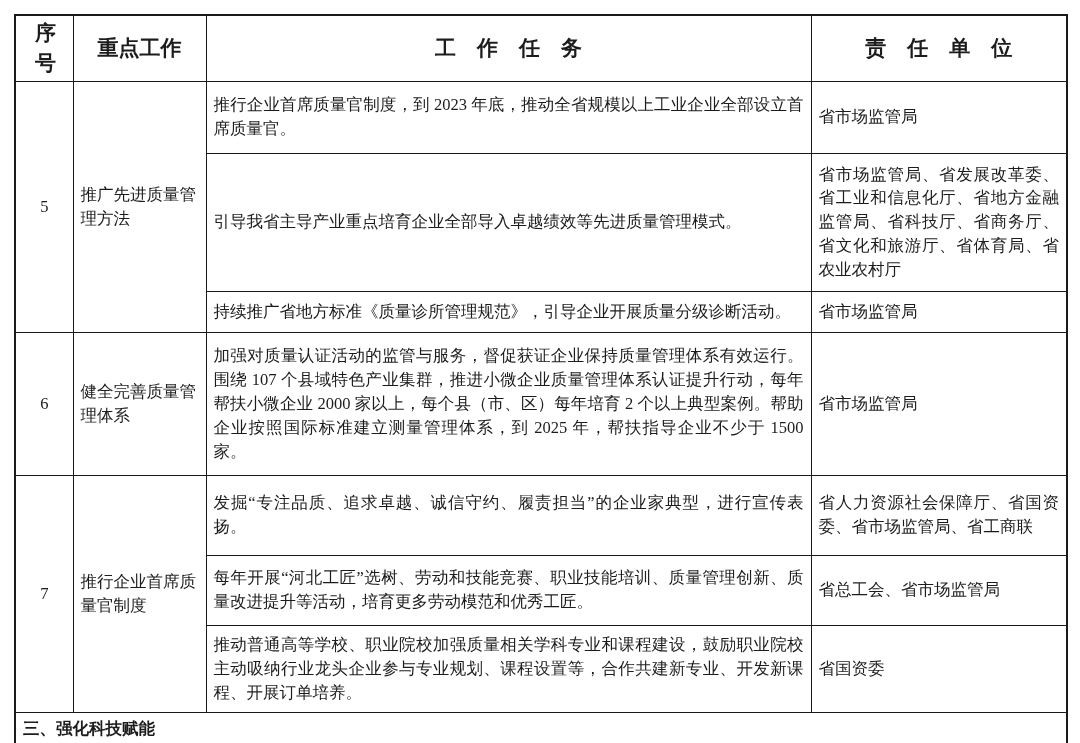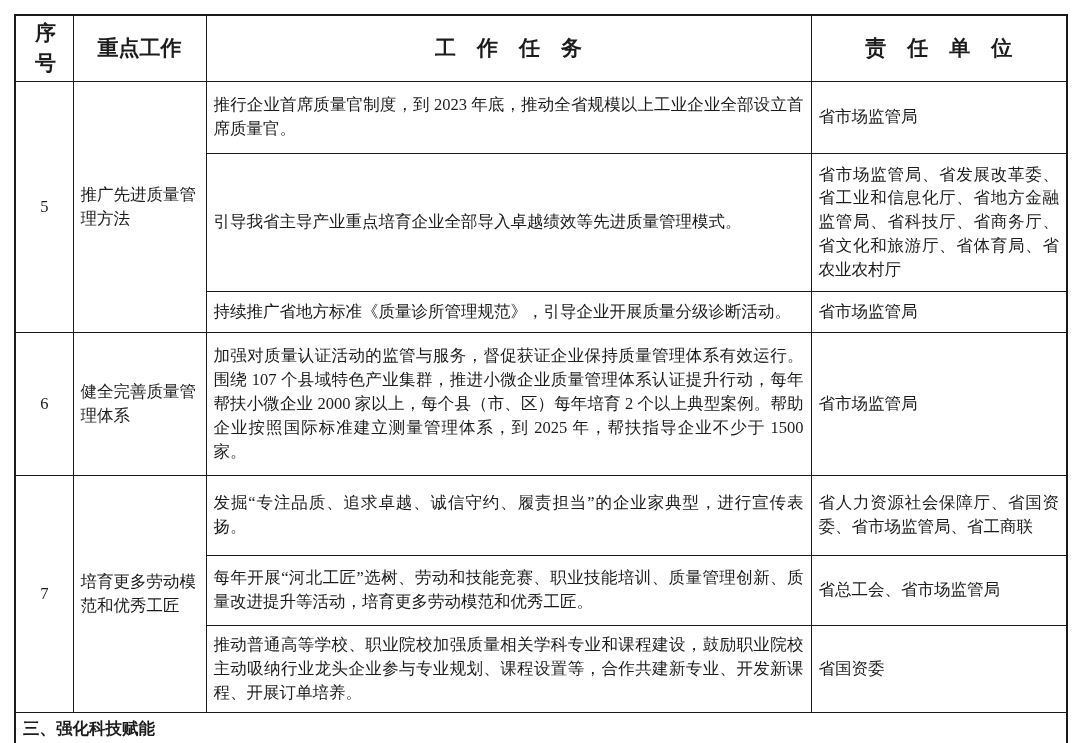--- a/index.html
+++ b/index.html
@@ -117,21 +117,21 @@
 
   <tr class="h143">
     <td class="num-cell">6</td>
     <td class="work-cell">健全完善质量管理体系</td>
     <td class="task-cell">加强对质量认证活动的监管与服务，督促获证企业保持质量管理体系有效运行。围绕 107 个县域特色产业集群，推进小微企业质量管理体系认证提升行动，每年帮扶小微企业 2000 家以上，每个县（市、区）每年培育 2 个以上典型案例。帮助企业按照国际标准建立测量管理体系，到 2025 年，帮扶指导企业不少于 1500 家。</td>
     <td class="unit-cell">省市场监管局</td>
   </tr>
 
   <tr class="h80">
     <td class="num-cell" rowspan="3">7</td>
-    <td class="work-cell" rowspan="3">培育更多劳动模范和优秀工匠</td>
+    <td class="work-cell" rowspan="3">推行企业首席质量官制度</td>
     <td class="task-cell">发掘“专注品质、追求卓越、诚信守约、履责担当”的企业家典型，进行宣传表扬。</td>
     <td class="unit-cell">省人力资源社会保障厅、省国资委、省市场监管局、省工商联</td>
   </tr>
   <tr class="h70">
     <td class="task-cell">每年开展“河北工匠”选树、劳动和技能竞赛、职业技能培训、质量管理创新、质量改进提升等活动，培育更多劳动模范和优秀工匠。</td>
     <td class="unit-cell">省总工会、省市场监管局</td>
   </tr>
   <tr class="h87">
     <td class="task-cell">推动普通高等学校、职业院校加强质量相关学科专业和课程建设，鼓励职业院校主动吸纳行业龙头企业参与专业规划、课程设置等，合作共建新专业、开发新课程、开展订单培养。</td>
     <td class="unit-cell">省国资委</td>

